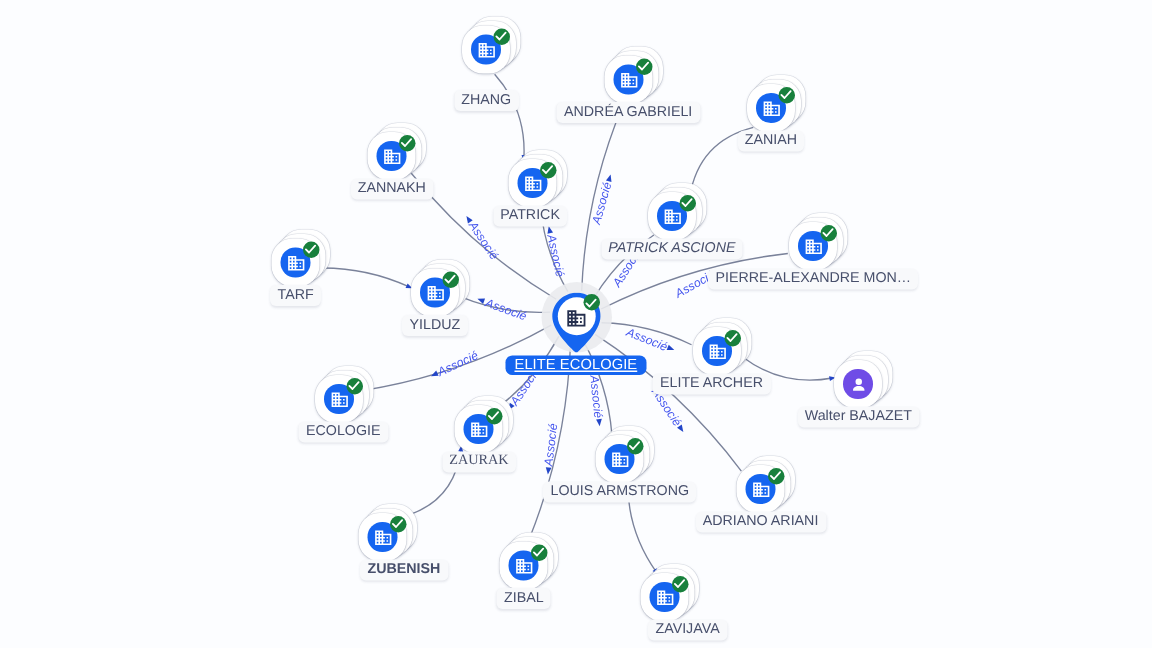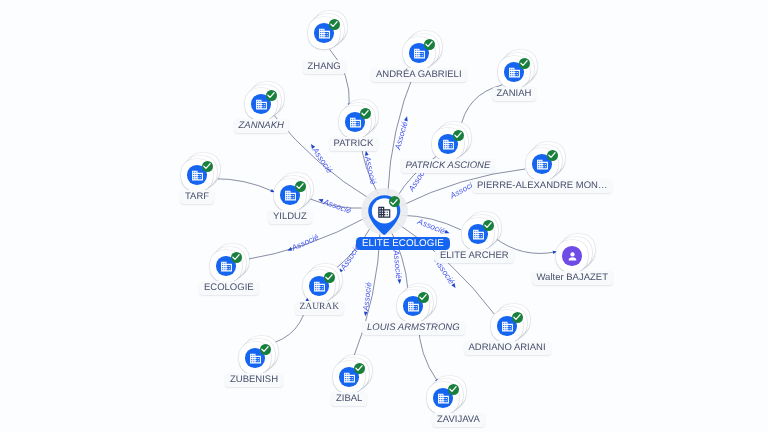--- a/index.html
+++ b/index.html
@@ -145,21 +145,21 @@
           <svg width="13" height="13" viewBox="0 0 24 24">
   <path fill="#ffffff" d="M12 7V3H2v18h20V7H12zM6 19H4v-2h2v2zm0-4H4v-2h2v2zm0-4H4V9h2v2zm0-4H4V5h2v2zm4 12H8v-2h2v2zm0-4H8v-2h2v2zm0-4H8V9h2v2zm0-4H8V5h2v2zm10 12h-8v-2h2v-2h-2v-2h2v-2h-2V9h8v10zm-2-8h-2v2h2v-2zm0 4h-2v2h2v-2z"></path>
   </svg>
         </div>
         <div class="badge">
           <svg width="10" height="10" viewBox="0 0 24 24">
   <path fill="none" stroke="#ffffff" stroke-width="2.9" stroke-linecap="round" stroke-linejoin="round" d="M4.6 12.6 L9.6 17.6 L19.4 6.6"></path>
           </svg>
         </div>
       </div>
-      <div class="nlabel" style="left: 233.5px; top: 119.1px; font-style: italic;">ZANNAKH</div>
+      <div class="nlabel" style="left: 233.5px; top: 119.1px;">ZANNAKH</div>
       <div class="node" style="left: 355px; top: 122px;">
         <div class="card c3"></div>
         <div class="card c2"></div>
         <div class="card c1"></div>
         <div class="disc company">
           <svg width="13" height="13" viewBox="0 0 24 24">
   <path fill="#ffffff" d="M12 7V3H2v18h20V7H12zM6 19H4v-2h2v2zm0-4H4v-2h2v2zm0-4H4V9h2v2zm0-4H4V5h2v2zm4 12H8v-2h2v2zm0-4H8v-2h2v2zm0-4H8V9h2v2zm0-4H8V5h2v2zm10 12h-8v-2h2v-2h-2v-2h2v-2h-2V9h8v10zm-2-8h-2v2h2v-2zm0 4h-2v2h2v-2z"></path>
   </svg>
         </div>
         <div class="badge">
@@ -301,21 +301,21 @@
           <svg width="13" height="13" viewBox="0 0 24 24">
   <path fill="#ffffff" d="M12 7V3H2v18h20V7H12zM6 19H4v-2h2v2zm0-4H4v-2h2v2zm0-4H4V9h2v2zm0-4H4V5h2v2zm4 12H8v-2h2v2zm0-4H8v-2h2v2zm0-4H8V9h2v2zm0-4H8V5h2v2zm10 12h-8v-2h2v-2h-2v-2h2v-2h-2V9h8v10zm-2-8h-2v2h2v-2zm0 4h-2v2h2v-2z"></path>
   </svg>
         </div>
         <div class="badge">
           <svg width="10" height="10" viewBox="0 0 24 24">
   <path fill="none" stroke="#ffffff" stroke-width="2.9" stroke-linecap="round" stroke-linejoin="round" d="M4.6 12.6 L9.6 17.6 L19.4 6.6"></path>
           </svg>
         </div>
       </div>
-      <div class="nlabel" style="left: 362px; top: 321.1px; font-style: italic;">LOUIS ARMSTRONG</div>
+      <div class="nlabel" style="left: 362px; top: 321.1px;">LOUIS ARMSTRONG</div>
       <div class="node" style="left: 507px; top: 326px;">
         <div class="card c3"></div>
         <div class="card c2"></div>
         <div class="card c1"></div>
         <div class="disc company">
           <svg width="13" height="13" viewBox="0 0 24 24">
   <path fill="#ffffff" d="M12 7V3H2v18h20V7H12zM6 19H4v-2h2v2zm0-4H4v-2h2v2zm0-4H4V9h2v2zm0-4H4V5h2v2zm4 12H8v-2h2v2zm0-4H8v-2h2v2zm0-4H8V9h2v2zm0-4H8V5h2v2zm10 12h-8v-2h2v-2h-2v-2h2v-2h-2V9h8v10zm-2-8h-2v2h2v-2zm0 4h-2v2h2v-2z"></path>
   </svg>
         </div>
         <div class="badge">
@@ -333,21 +333,21 @@
           <svg width="13" height="13" viewBox="0 0 24 24">
   <path fill="#ffffff" d="M12 7V3H2v18h20V7H12zM6 19H4v-2h2v2zm0-4H4v-2h2v2zm0-4H4V9h2v2zm0-4H4V5h2v2zm4 12H8v-2h2v2zm0-4H8v-2h2v2zm0-4H8V9h2v2zm0-4H8V5h2v2zm10 12h-8v-2h2v-2h-2v-2h2v-2h-2V9h8v10zm-2-8h-2v2h2v-2zm0 4h-2v2h2v-2z"></path>
   </svg>
         </div>
         <div class="badge">
           <svg width="10" height="10" viewBox="0 0 24 24">
   <path fill="none" stroke="#ffffff" stroke-width="2.9" stroke-linecap="round" stroke-linejoin="round" d="M4.6 12.6 L9.6 17.6 L19.4 6.6"></path>
           </svg>
         </div>
       </div>
-      <div class="nlabel" style="left: 225px; top: 373.1px;">ZUBENISH</div>
+      <div class="nlabel" style="left: 240px; top: 373.1px; font-weight: bold;">ZUBENISH</div>
       <div class="node" style="left: 349px; top: 377px;">
         <div class="card c3"></div>
         <div class="card c2"></div>
         <div class="card c1"></div>
         <div class="disc company">
           <svg width="13" height="13" viewBox="0 0 24 24">
   <path fill="#ffffff" d="M12 7V3H2v18h20V7H12zM6 19H4v-2h2v2zm0-4H4v-2h2v2zm0-4H4V9h2v2zm0-4H4V5h2v2zm4 12H8v-2h2v2zm0-4H8v-2h2v2zm0-4H8V9h2v2zm0-4H8V5h2v2zm10 12h-8v-2h2v-2h-2v-2h2v-2h-2V9h8v10zm-2-8h-2v2h2v-2zm0 4h-2v2h2v-2z"></path>
   </svg>
         </div>
         <div class="badge">
@@ -379,15 +379,15 @@
    <circle cx="16.5" cy="15.9" r="12.65" fill="#ffffff"></circle>
   </svg></div>
       <div style="position: absolute; left: 376.75px; top: 204.75px;"><svg width="14.5" height="14.5" viewBox="0 0 24 24">
   <path fill="#252f4e" d="M12 7V3H2v18h20V7H12zM6 19H4v-2h2v2zm0-4H4v-2h2v2zm0-4H4V9h2v2zm0-4H4V5h2v2zm4 12H8v-2h2v2zm0-4H8v-2h2v2zm0-4H8V9h2v2zm0-4H8V5h2v2zm10 12h-8v-2h2v-2h-2v-2h2v-2h-2V9h8v10zm-2-8h-2v2h2v-2zm0 4h-2v2h2v-2z"></path>
         </svg></div>
       <div class="badge" style="left: 388.7px; top: 196.4px; width: 11px; height: 11px;">
         <svg width="10" height="10" viewBox="0 0 24 24">
   <path fill="none" stroke="#ffffff" stroke-width="2.9" stroke-linecap="round" stroke-linejoin="round" d="M4.6 12.6 L9.6 17.6 L19.4 6.6"></path>
         </svg>
       </div>
-      <div class="clabel" style="left: 356px; top: 237px;">ELITE ECOLOGIE</div>
+      <div class="clabel" style="left: 337px; top: 237px; text-decoration: underline;">ELITE ECOLOGIE</div>
     </div>
 </div>
 
 </body></html>

